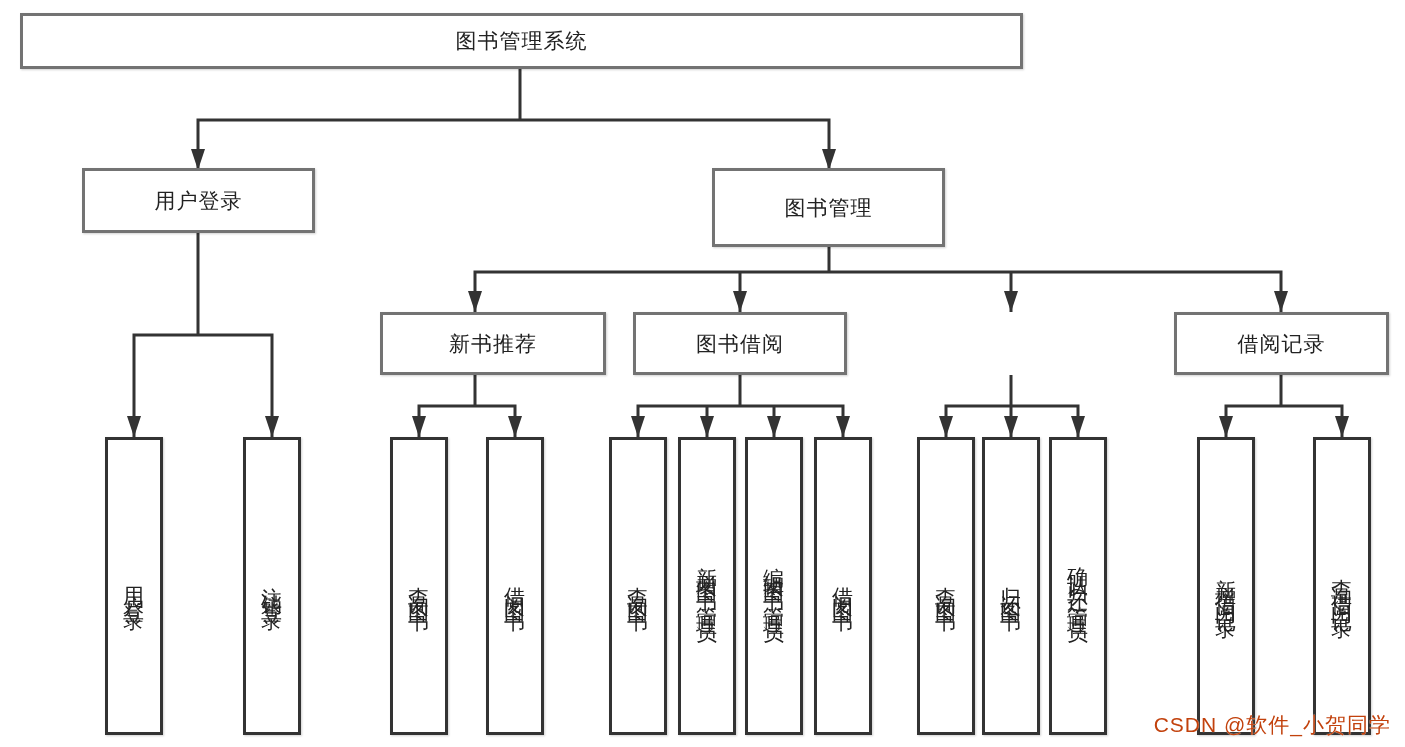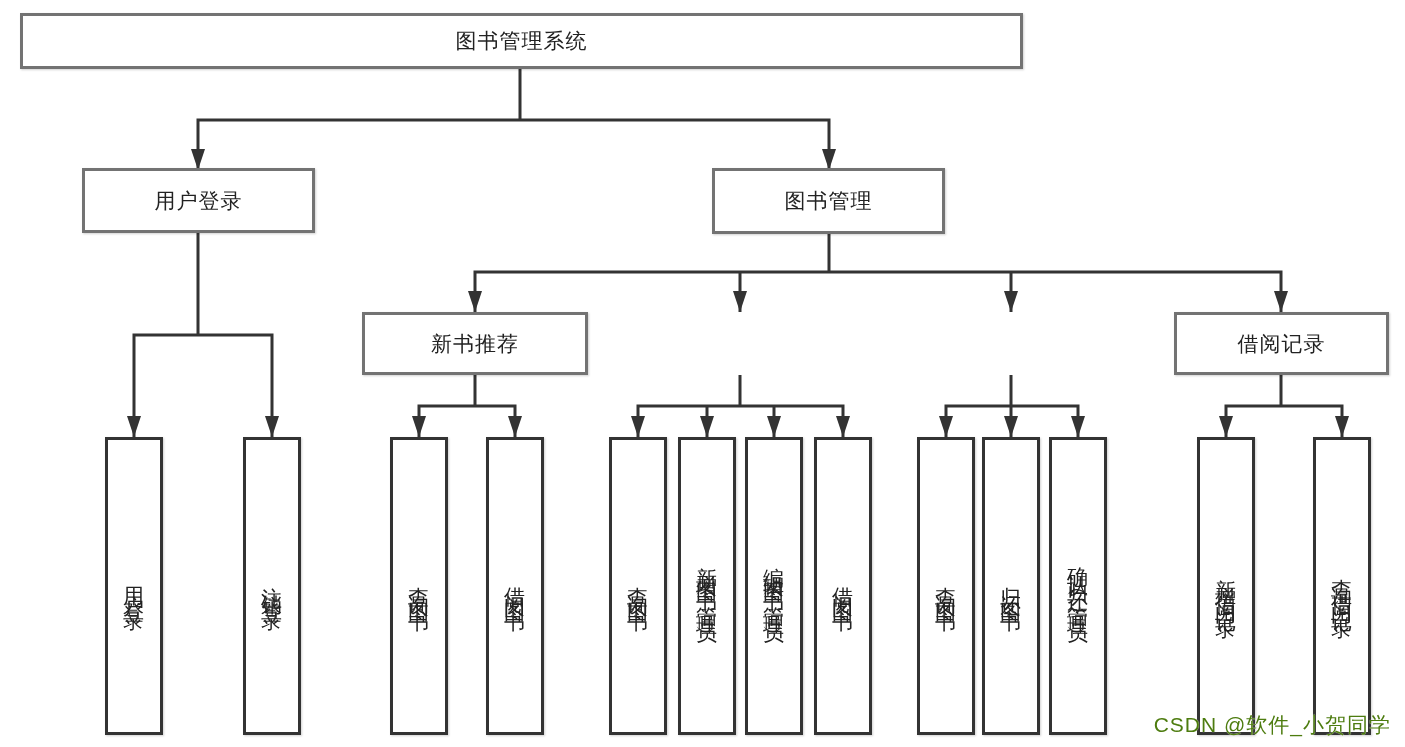--- a/index.html
+++ b/index.html
@@ -51,21 +51,21 @@
     font-size: 21px;
     letter-spacing: 8px;
     line-height: 1;
     white-space: nowrap;
   }
   #watermark {
     position: absolute;
     right: 14px;
     bottom: 8px;
     font-size: 21px;
-    color: #4d7c0f;
+    color: #c2410c;
     letter-spacing: 1px;
     z-index: 3;
     text-shadow: 0 0 1px #ffffff;
   }
 </style>
 </head>
 <body>
 
 <div id="canvas">
 
@@ -109,26 +109,29 @@
     </g>
   </svg>
 
   <div class="node-h" style="left:20px; top:13px; width:1003px; height:56px;">
     <span class="lbl">图书管理系统</span>
   </div>
 
   <div class="node-h" style="left:82px; top:168px; width:233px; height:65px;">
     <span class="lbl">用户登录</span>
   </div>
-  <div class="node-h" style="left:712px; top:168px; width:233px; height:66px;">
+  <div class="node-h" style="left:712px; top:168px; width:233px; height:79px;">
     <span class="lbl">图书管理</span>
   </div>
 
-  <div class="node-h" style="left:362px; top:312px; width:226px; height:63px;">
+  <div class="node-h" style="left:380px; top:312px; width:226px; height:63px;">
     <span class="lbl">新书推荐</span>
+  </div>
+  <div class="node-h" style="left:633px; top:312px; width:214px; height:63px;">
+    <span class="lbl">图书借阅</span>
   </div>
   <div class="node-h" style="left:1174px; top:312px; width:215px; height:63px;">
     <span class="lbl">借阅记录</span>
   </div>
 
   <div class="node-v" style="left:105px;">
     <span class="lbl">用户登录</span>
   </div>
   <div class="node-v" style="left:243px;">
     <span class="lbl">注销登录</span>

